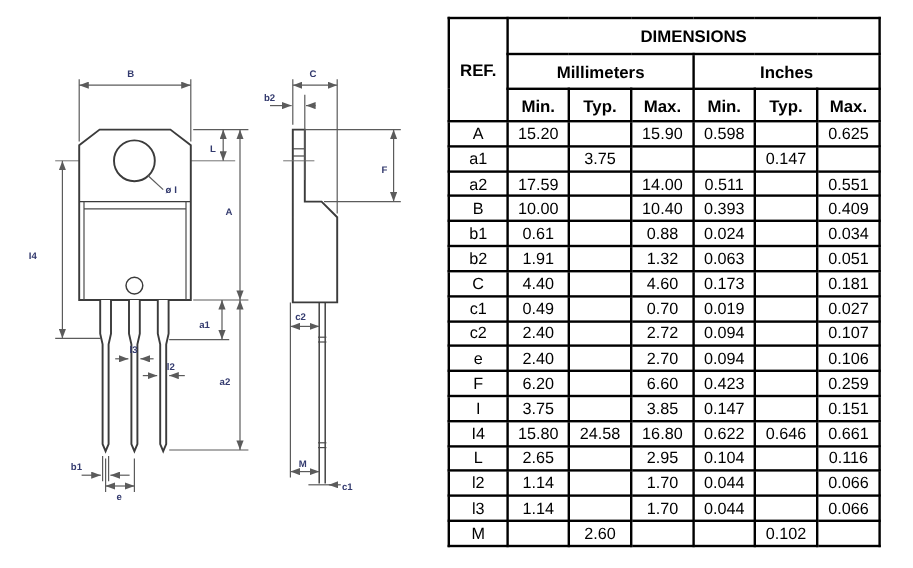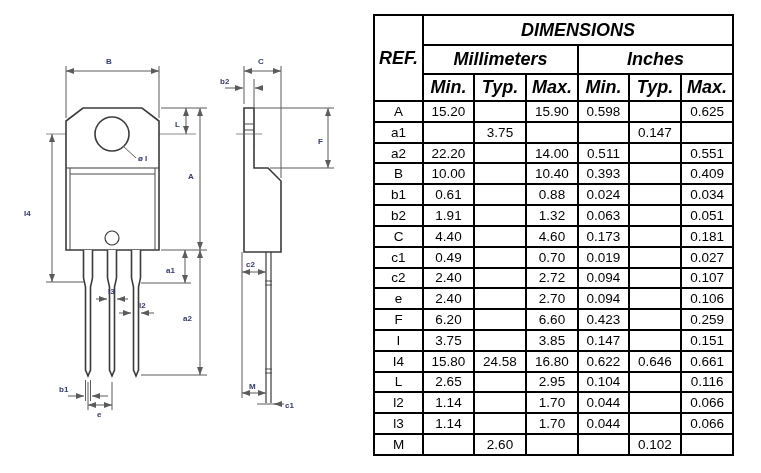--- a/index.html
+++ b/index.html
@@ -11,21 +11,21 @@
   .part2{stroke:#3b3b3b;stroke-width:1.2;fill:none;}
   .inner{stroke:#4a4a4a;stroke-width:1;fill:none;}
   .dim{stroke:#5b5b5b;stroke-width:1;fill:none;}
   .cl{stroke:#6e6e6e;stroke-width:0.8;fill:none;}
   .lbl{font:bold 8px "Liberation Sans",sans-serif;fill:#333a6e;}
   
   .dim-table{position:absolute;left:373px;top:14px;width:359px;height:442px;
              border-collapse:collapse;table-layout:fixed;color:#000;text-align:center;}
   .dim-table td,.dim-table th{border:2px solid #000;padding:0;overflow:hidden;
              font:13.5px "Liberation Sans",sans-serif;}
-  .dim-table th{font-weight:bold;font-size:18px;font-style:italic;}
+  .dim-table th{font-weight:bold;font-size:14px;}
   .hdr1{height:30px;}.hdr2{height:29px;}.hdr3{height:27px;margin-left:40px;}
 </style>
 </head>
 <body>
 
 <div class="stage">
 
   <svg class="drawing" width="370" height="473" viewBox="0 0 370 473">
     <defs>
       <marker id="arr" viewBox="0 0 8 6" refX="8" refY="3" markerWidth="8" markerHeight="6" orient="auto-start-reverse" markerUnits="userSpaceOnUse">
@@ -185,21 +185,21 @@
           <td>a1</td>
           <td></td>
           <td>3.75</td>
           <td></td>
           <td></td>
           <td>0.147</td>
           <td></td>
         </tr>
         <tr>
           <td>a2</td>
-          <td>22.20</td>
+          <td>17.59</td>
           <td></td>
           <td>14.00</td>
           <td>0.511</td>
           <td></td>
           <td>0.551</td>
         </tr>
         <tr>
           <td>B</td>
           <td>10.00</td>
           <td></td>

